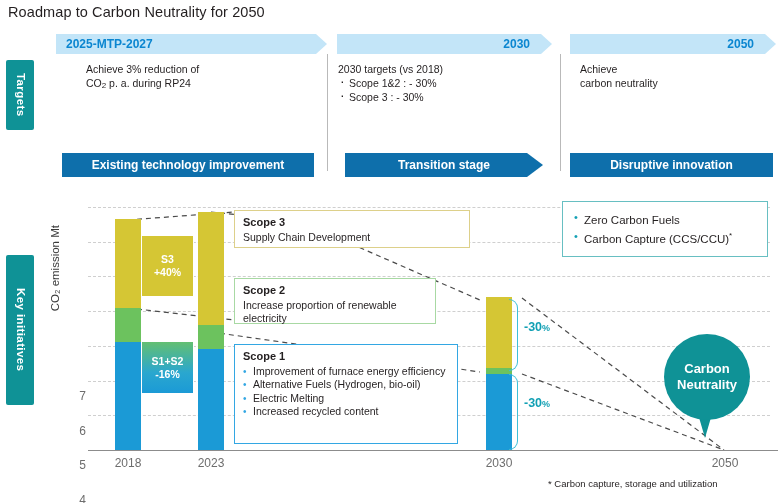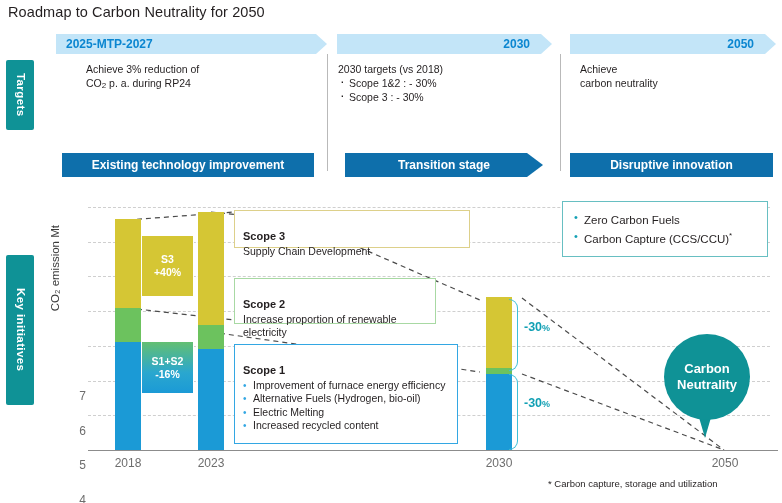--- a/index.html
+++ b/index.html
@@ -110,21 +110,21 @@
     text-align:center; line-height:13px; display:flex;
     flex-direction:column; align-items:center; justify-content:center;
     border:1px solid #ffffff;
   }
   #inset-s3 { left:141px; top:235px; width:53px; height:62px; background:#d5c634; }
   #inset-s12 { left:141px; top:341px; width:53px; height:53px;
                background:linear-gradient(180deg,#63bf72 0%,#2aa7cf 60%,#1b9ad6 100%); }
 
   
   .scope-box {
-    position:absolute; background:#ffffff; padding:19px 8px 6px 8px;
+    position:absolute; background:#ffffff; padding:5px 8px 6px 8px;
     font-size:10.5px; line-height:13.5px; color:#231f20;
   }
   .scope-box .hdr { font-weight:bold; font-size:11px; display:block; margin-bottom:1px; }
   #scope3 { left:234px; top:210px; width:236px; height:38px; border:1.5px solid #ddd08a; }
   #scope2 { left:234px; top:278px; width:202px; height:46px; border:1.5px solid #a8d9a3; }
   #scope1 { left:234px; top:344px; width:224px; height:100px; border:1.5px solid #33a7e3; }
   .scope-bullets { margin:0; padding:0; list-style:none; }
   .scope-bullets li { position:relative; padding-left:10px; }
   .scope-bullets li:before {
     content:"\2022"; position:absolute; left:0; top:0; color:#33a7e3; font-size:10px;

